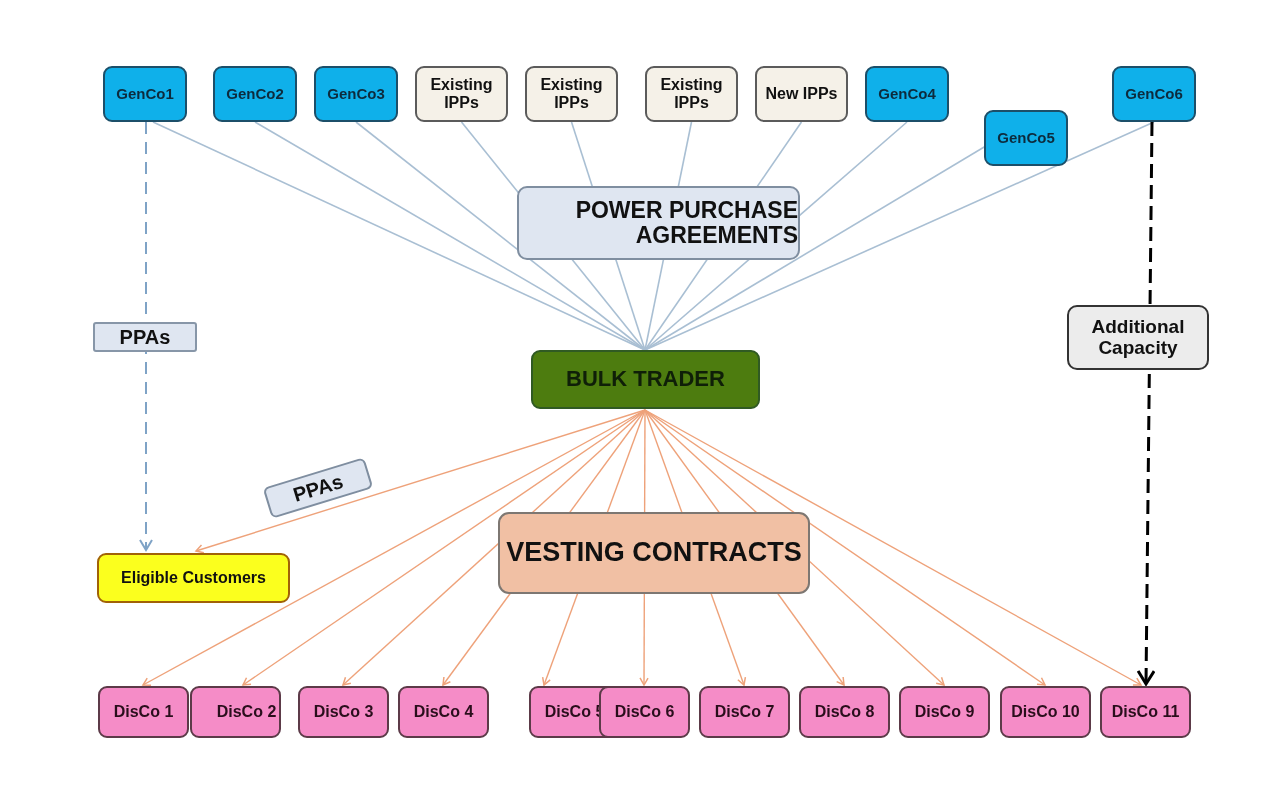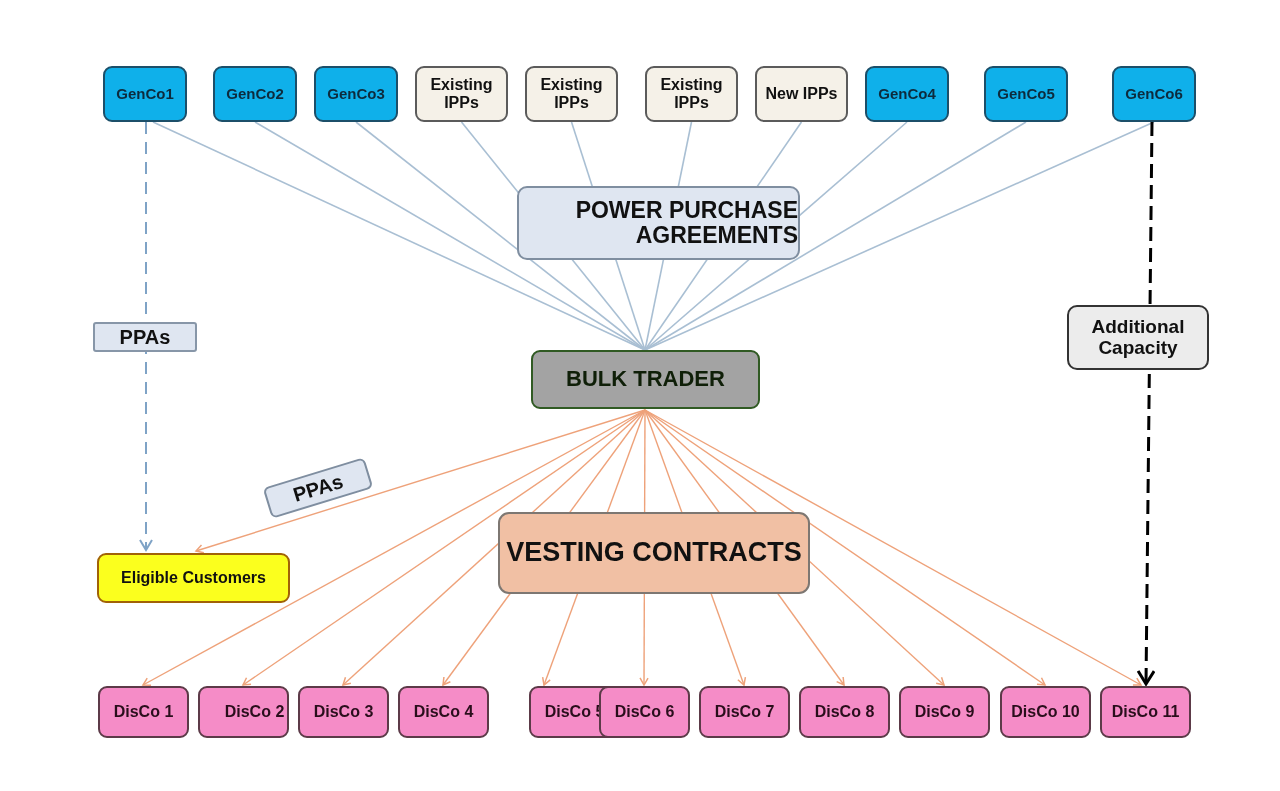--- a/index.html
+++ b/index.html
@@ -9,21 +9,21 @@
   .node { position: absolute; box-sizing: border-box; display: flex; align-items: center;
           justify-content: center; text-align: center; font-weight: bold; line-height: 1.1; }
   .genco { background: #0fb0ea; border: 2px solid #1c4f69; border-radius: 9px; color: #0d2b3d;
            font-size: 15px; height: 56px; top: 66px; }
   .ipp { background: #f5f1e8; border: 2px solid #5b5b5b; border-radius: 9px; color: #111;
          font-size: 16px; height: 56px; top: 66px; }
   .disco { background: #f58cc7; border: 2px solid #5c3a48; border-radius: 9px; color: #2a0e1c;
            font-size: 16px; height: 52px; top: 686px; width: 91px; }
   .ppa-box { left: 517px; top: 186px; width: 283px; height: 74px; background: #dfe6f1;
              border: 2px solid #7f8ea0; border-radius: 10px; font-size: 23px; color: #111; text-align: right; }
-  .bulk { left: 531px; top: 350px; width: 229px; height: 59px; background: #a3a3a3;
+  .bulk { left: 531px; top: 350px; width: 229px; height: 59px; background: #4d7c0f;
           border: 2px solid #305a23; border-radius: 9px; font-size: 22px; color: #0f1f08; }
   .vesting { left: 498px; top: 512px; width: 312px; height: 82px; background: #f1c0a4;
              border: 2px solid #7d7772; border-radius: 11px; font-size: 27px; color: #111; }
   .eligible { left: 97px; top: 553px; width: 193px; height: 50px; background: #fbff1e;
               border: 2px solid #a16207; border-radius: 9px; font-size: 16px; color: #111; }
   .addcap { left: 1067px; top: 305px; width: 142px; height: 65px; background: #ececec;
             border: 2px solid #333; border-radius: 10px; font-size: 19px; color: #111; }
   .ppas-tag { left: 93px; top: 322px; width: 104px; height: 30px; background: #dfe6f1;
               border: 2px solid #8796a8; border-radius: 3px; font-size: 20px; color: #111; }
   .ppas-tag2 { left: 265px; top: 472px; width: 106px; height: 32px; background: #dfe6f1;
@@ -77,35 +77,35 @@
 
 <div id="gen-row">
     <div class="node genco" style="left: 103px; width: 84px;">GenCo1</div>
     <div class="node genco" style="left: 213px; width: 84px;">GenCo2</div>
     <div class="node genco" style="left: 314px; width: 84px;">GenCo3</div>
     <div class="node ipp" style="left: 415px; width: 93px;">Existing IPPs</div>
     <div class="node ipp" style="left: 525px; width: 93px;">Existing IPPs</div>
     <div class="node ipp" style="left: 645px; width: 93px;">Existing IPPs</div>
     <div class="node ipp" style="left: 755px; width: 93px;">New IPPs</div>
     <div class="node genco" style="left: 865px; width: 84px;">GenCo4</div>
-    <div class="node genco" style="left: 984px; width: 84px;">GenCo5</div>
+    <div class="node genco" style="left: 984px; width: 84px; margin-top: 44px;">GenCo5</div>
     <div class="node genco" style="left: 1112px; width: 84px;">GenCo6</div>
   </div>
 
 <div class="node ppa-box">POWER PURCHASE AGREEMENTS</div>
 <div class="node bulk">BULK TRADER</div>
 <div class="node vesting">VESTING CONTRACTS</div>
 <div class="node eligible">Eligible Customers</div>
 <div class="node addcap">Additional Capacity</div>
 <div class="node ppas-tag">PPAs</div>
 <div class="node ppas-tag2">PPAs</div>
 
 <div id="disco-row">
     <div class="node disco" style="left: 98px; text-align: center;">DisCo 1</div>
-    <div class="node disco" style="left: 198px; padding-left: 22px;">DisCo 2</div>
+    <div class="node disco" style="left: 190px; padding-left: 22px;">DisCo 2</div>
     <div class="node disco" style="left: 298px;">DisCo 3</div>
     <div class="node disco" style="left: 398px;">DisCo 4</div>
     <div class="node disco" style="left: 529px;">DisCo 5</div>
     <div class="node disco" style="left: 599px;">DisCo 6</div>
     <div class="node disco" style="left: 699px;">DisCo 7</div>
     <div class="node disco" style="left: 799px;">DisCo 8</div>
     <div class="node disco" style="left: 899px;">DisCo 9</div>
     <div class="node disco" style="left: 1000px;">DisCo 10</div>
     <div class="node disco" style="left: 1100px;">DisCo 11</div>
   </div>

